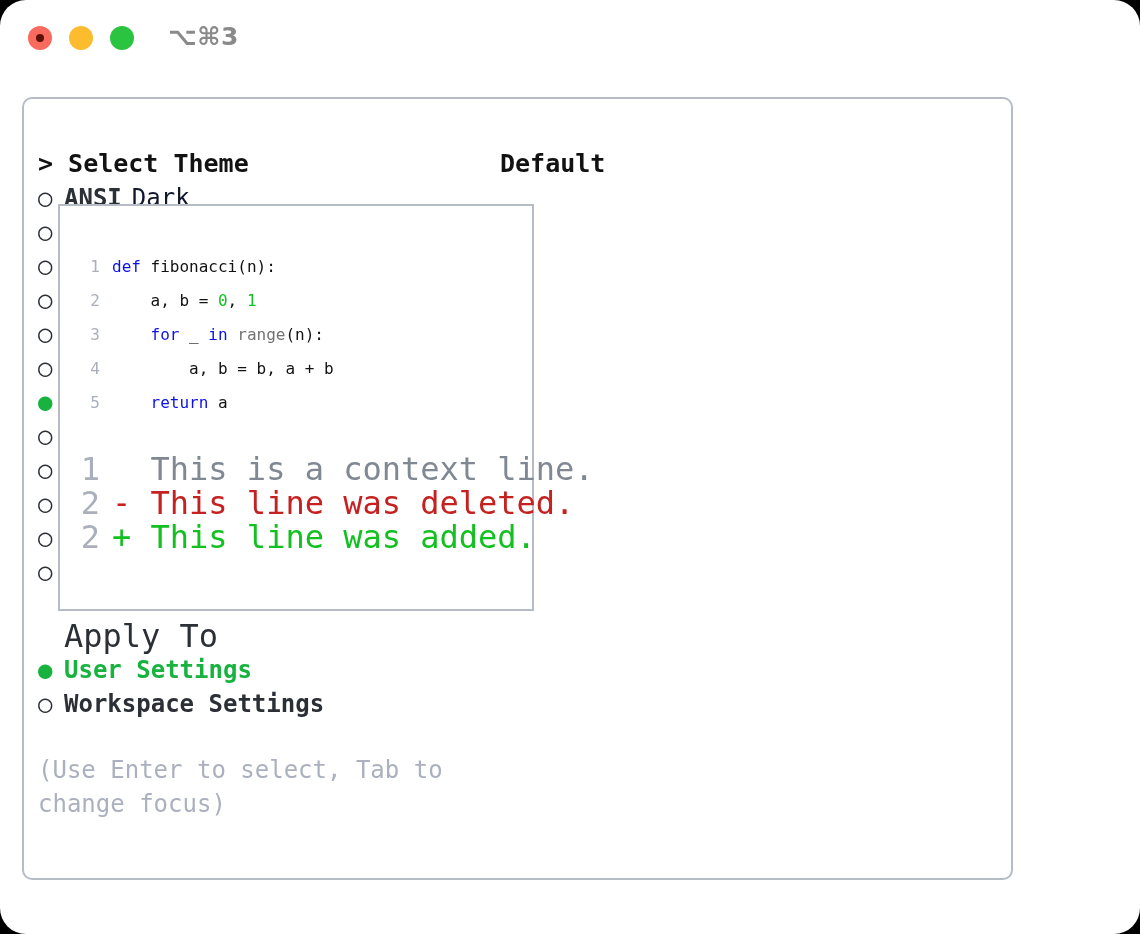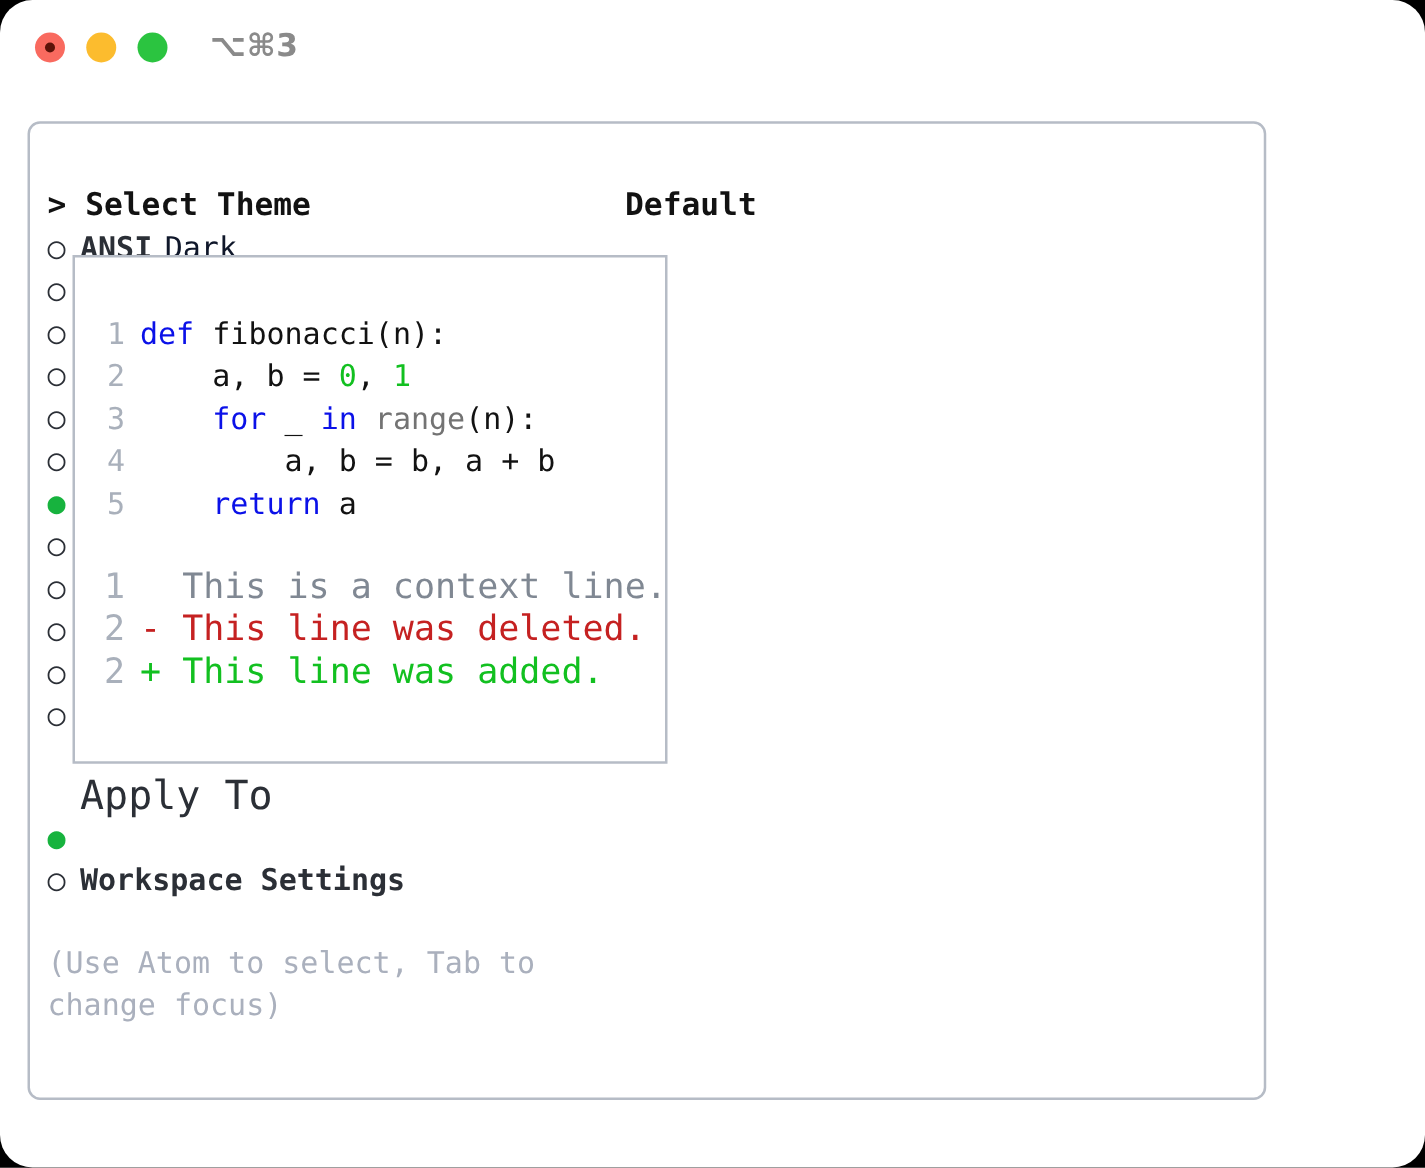--- a/index.html
+++ b/index.html
@@ -177,42 +177,42 @@
     width: 476px;
     height: 407px;
     border: 2px solid #b6bcc6;
     box-sizing: border-box;
     background: #ffffff;
   }
   .code {
     position: absolute;
     left: 14px;
     top: 44px;
-    font-size: 24px;
+    font-size: 16px;
     line-height: 34px;
     white-space: pre;
   }
   .code-line { display: block; white-space: pre; }
   .ln {
     display: inline-block;
     width: 26px;
     text-align: right;
     color: #a9b0bb;
     margin-right: 12px;
   }
   .tok-kw  { color: #0b11e8; }
   .tok-num { color: #12c020; }
   .tok-fn  { color: #737373; }
   .tok-pln { color: #121212; }
 
   .diff {
     position: absolute;
     left: 14px;
     top: 246px;
-    font-size: 28px;
+    font-size: 32px;
     line-height: 34px;
     white-space: pre;
   }
   .diff-ctx { color: #808893; }
   .diff-del { color: #c52121; }
   .diff-add { color: #12c020; }
 </style>
 </head>
 <body>
 
@@ -247,25 +247,25 @@
             <li class="opt"><span class="marker">○</span><span class="opt-label">GitHub Light</span><span class="opt-suffix">Light</span></li>
             <li class="opt"><span class="marker">○</span><span class="opt-label">Google Code</span><span class="opt-suffix">Light</span></li>
             <li class="opt"><span class="marker">○</span><span class="opt-label">XCode</span><span class="opt-suffix">Light</span></li>
           </ul>
 
         <div class="group-gap"></div>
 
         <div class="group-heading">Apply To</div>
 
         <ul class="opt-list" id="apply-list">
-            <li class="opt selected"><span class="marker">●</span></li>
+            <li class="opt selected"><span class="marker">●</span><span class="opt-label">User Settings</span></li>
             <li class="opt"><span class="marker">○</span><span class="opt-label">Workspace Settings</span></li>
           </ul>
 
-        <div class="hint">(Use Atom to select, Tab to change focus)</div>
+        <div class="hint">(Use Enter to select, Tab to change focus)</div>
       </div>
 
       <div class="right-col">
         <div class="preview-title">Default</div>
       </div>
 
       <div class="preview-box">
         <div class="code" id="code-block"><span class="code-line"><span class="ln">1</span><span class="tok-kw">def</span><span class="tok-pln"> </span><span class="tok-pln">fibonacci(n):</span></span><span class="code-line"><span class="ln">2</span><span class="tok-pln">    a, b = </span><span class="tok-num">0</span><span class="tok-pln">, </span><span class="tok-num">1</span></span><span class="code-line"><span class="ln">3</span><span class="tok-pln">    </span><span class="tok-kw">for</span><span class="tok-pln"> _ </span><span class="tok-kw">in</span><span class="tok-pln"> </span><span class="tok-fn">range</span><span class="tok-pln">(n):</span></span><span class="code-line"><span class="ln">4</span><span class="tok-pln">        a, b = b, a + b</span></span><span class="code-line"><span class="ln">5</span><span class="tok-pln">    </span><span class="tok-kw">return</span><span class="tok-pln"> a</span></span></div>
         <div class="diff" id="diff-block"><span class="code-line"><span class="ln">1</span><span class="diff-ctx">  </span><span class="diff-ctx">This is a context line.</span></span><span class="code-line"><span class="ln">2</span><span class="diff-del">- </span><span class="diff-del">This line was deleted.</span></span><span class="code-line"><span class="ln">2</span><span class="diff-add">+ </span><span class="diff-add">This line was added.</span></span></div>
       </div>

